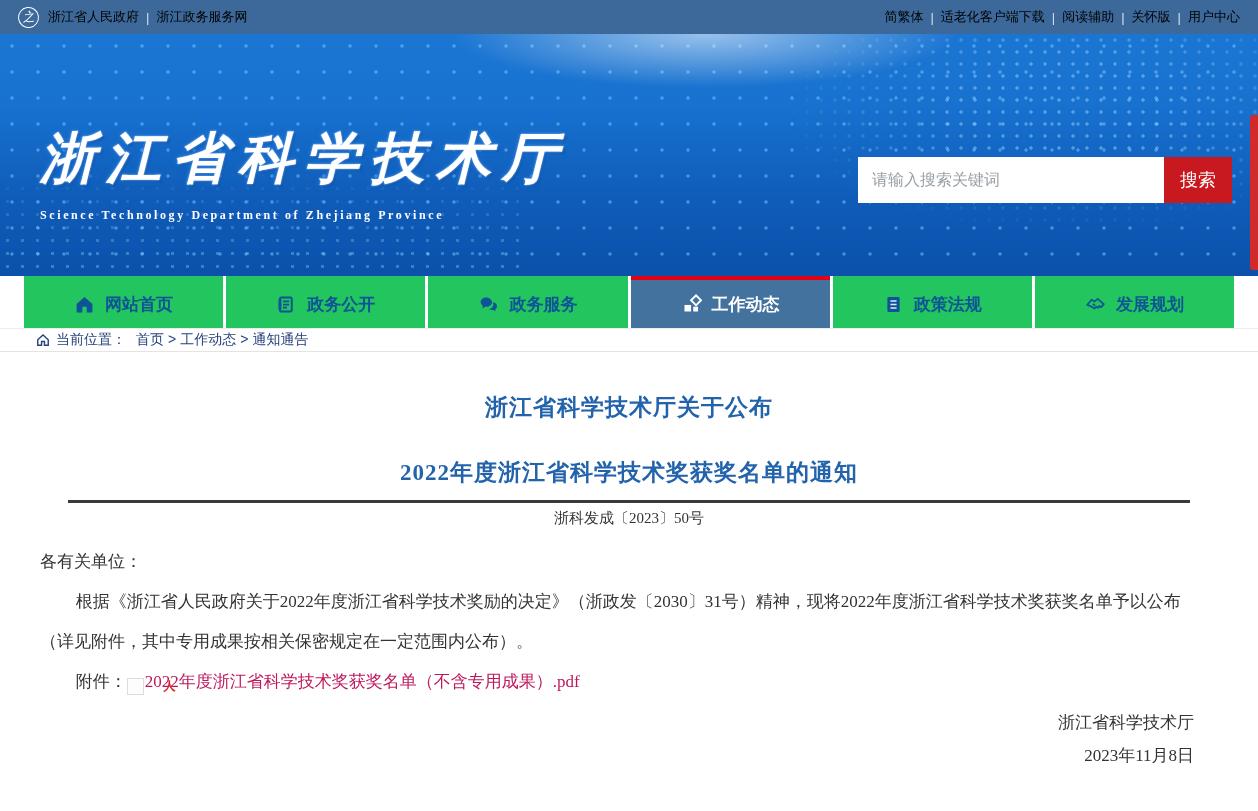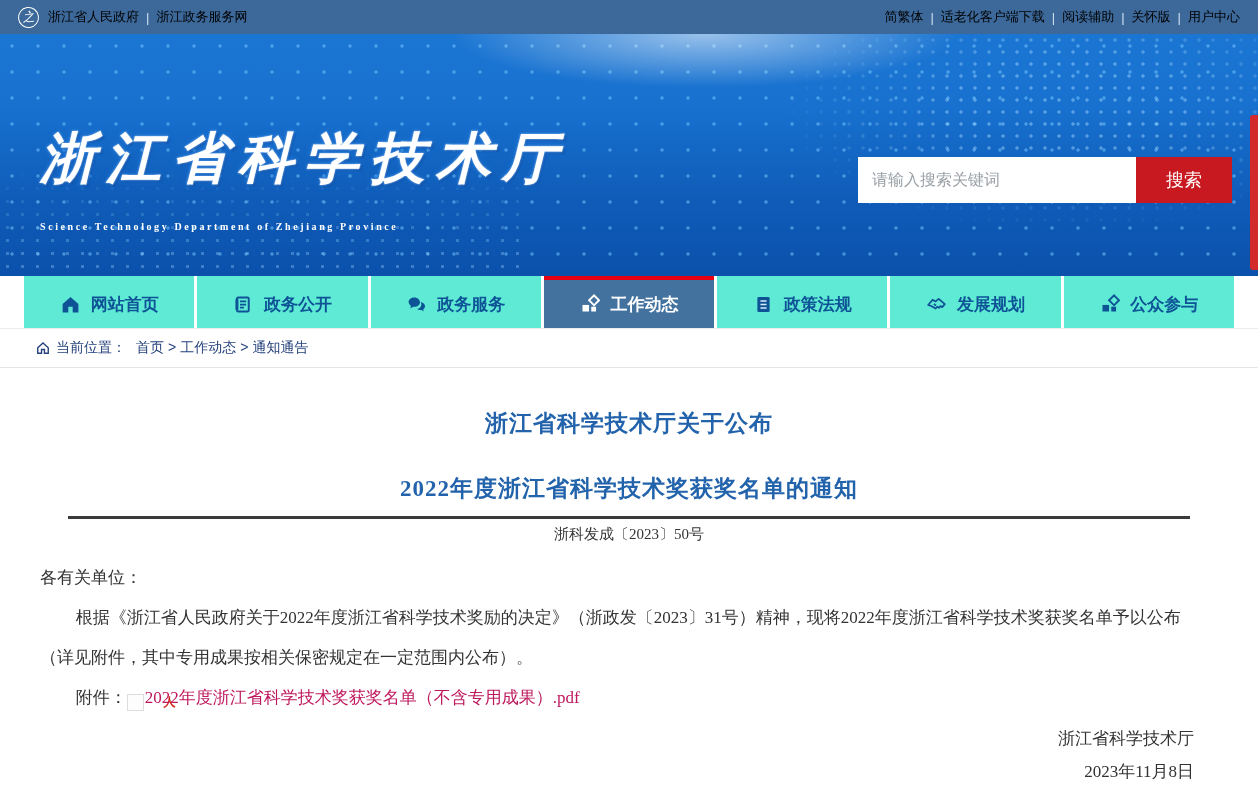--- a/index.html
+++ b/index.html
@@ -31,43 +31,43 @@
     mask-image:radial-gradient(ellipse 60% 70% at 70% 30%, #000 30%, transparent 75%); }
   .banner-dots2 { position:absolute; left:0; bottom:0; width:520px; height:120px; opacity:.4;
     background:radial-gradient(circle 1.8px, rgba(170,220,255,.8) 1.4px, transparent 2px);
     background-size:15px 13px;
     -webkit-mask-image:linear-gradient(0deg,#000 20%, transparent 90%);
     mask-image:linear-gradient(0deg,#000 20%, transparent 90%); }
   .site-title { position:absolute; left:40px; top:88px; color:#fff; font-size:55px;
     font-weight:700; font-style:italic; letter-spacing:11px;
     font-family:"Liberation Serif","DejaVu Serif",serif;
     text-shadow:0 0 6px rgba(30,120,220,.9), 0 0 2px #fff, 2px 2px 2px rgba(10,60,140,.6); }
-  .site-sub { position:absolute; left:40px; top:187px; color:#fff; font-size:10px;
+  .site-sub { position:absolute; left:40px; top:174px; color:#fff; font-size:12px;
     font-weight:700; letter-spacing:2.6px;
     font-family:"Liberation Serif","DejaVu Serif",serif; }
   .search-wrap { position:absolute; left:858px; top:123px; width:374px; height:46px;
     display:flex; }
   .search-input { flex:1; border:none; outline:none; padding:0 14px; font-size:16px;
     color:#0369a1; background:#fff; }
   .search-input::placeholder { color:#9aa0a6; }
-  .search-btn { width:96px; background:#c7191f; color:#fff; border:none; font-size:18px;
+  .search-btn { width:68px; background:#c7191f; color:#fff; border:none; font-size:18px;
     cursor:pointer; }
   .edge-widget { position:absolute; right:0; top:81px; width:8px; height:155px;
     background:#d22a2a; border-radius:3px 0 0 3px; }
 
   
   .nav { height:52px; background:#fff; display:flex; gap:3px; padding:0 24px; }
-  .nav-item { flex:1; background:#5eead4; color:#0d5396; display:flex; align-items:center;
+  .nav-item { flex:1; background:#22c55e; color:#0d5396; display:flex; align-items:center;
     justify-content:center; gap:10px; font-size:17px; font-weight:700; cursor:pointer;
     border-top:4px solid transparent; }
   .nav-item svg { width:21px; height:21px; }
   .nav-item.active { background:#43729f; color:#fff; border-top:4px solid #e60012; }
 
   
-  .crumb { height:40px; border-top:1px solid #ececec; border-bottom:1px solid #e4e4e4;
+  .crumb { height:24px; border-top:1px solid #ececec; border-bottom:1px solid #e4e4e4;
     display:flex; align-items:center; padding:0 36px; font-size:14px; color:#26427c; }
   .crumb svg { width:14px; height:14px; margin-right:6px; }
   .crumb a { color:#26427c; text-decoration:none; cursor:pointer; }
   .crumb .sp { margin:0 4px; }
   .crumb .prefix { margin-right:10px; }
 
   
   .article { font-family:"Liberation Serif","DejaVu Serif",serif; color:#333; }
   .a-title { text-align:center; color:#2263ab; font-size:23px; font-weight:600;
     letter-spacing:1px; }
@@ -209,47 +209,41 @@
     <span>政策法规</span>
   </div>
 
   <div class="nav-item">
     <svg>
         <use href="#sym-handshake-icon"></use>
       </svg>
     <span>发展规划</span>
   </div>
 
-  <div class="nav-item">
-    <svg>
-        <use href="#sym-shapes-icon"></use>
-      </svg>
-    <span>公众参与</span>
-  </div>
 </div>
 
 <div class="crumb">
   <svg viewBox="0 0 24 24">
     <path d="M3 11.5 L12 3.5 L21 11.5 V21 H14.5 V14.5 H9.5 V21 H3 Z" fill="none" stroke="#26427c" stroke-width="2.4"></path>
   </svg>
   <span class="prefix">当前位置：</span>
   <span id="crumb-items"><a>首页</a><span class="sp">&gt;</span><a>工作动态</a><span class="sp">&gt;</span><a>通知通告</a></span>
 </div>
 
 <div class="article">
   <div class="a-title a-title1">浙江省科学技术厅关于公布</div>
   <div class="a-title a-title2">2022年度浙江省科学技术奖获奖名单的通知</div>
   <div class="a-rule"></div>
 
 
   <div class="doc-number">浙科发成〔2023〕50号</div>
 
   <div class="body-text">
     <div>各有关单位：</div>
-    <div class="para-indent">根据《浙江省人民政府关于2022年度浙江省科学技术奖励的决定》（浙政发〔2023〕31号）精神，现将2022年度浙江省科学技术奖获奖名单予以公布（详见附件，其中专用成果按相关保密规定在一定范围内公布）。</div>
+    <div class="para-indent">根据《浙江省人民政府关于2022年度浙江省科学技术奖励的决定》（浙政发〔2030〕31号）精神，现将2022年度浙江省科学技术奖获奖名单予以公布（详见附件，其中专用成果按相关保密规定在一定范围内公布）。</div>
     <div class="attach-line">
       <span>附件：</span><span class="pdf-ico">人</span><a class="attach-link">2022年度浙江省科学技术奖获奖名单（不含专用成果）.pdf</a>
     </div>
   </div>
 
   <div class="sign-block">
     <div>浙江省科学技术厅</div>
     <div>2023年11月8日</div>
   </div>
 

